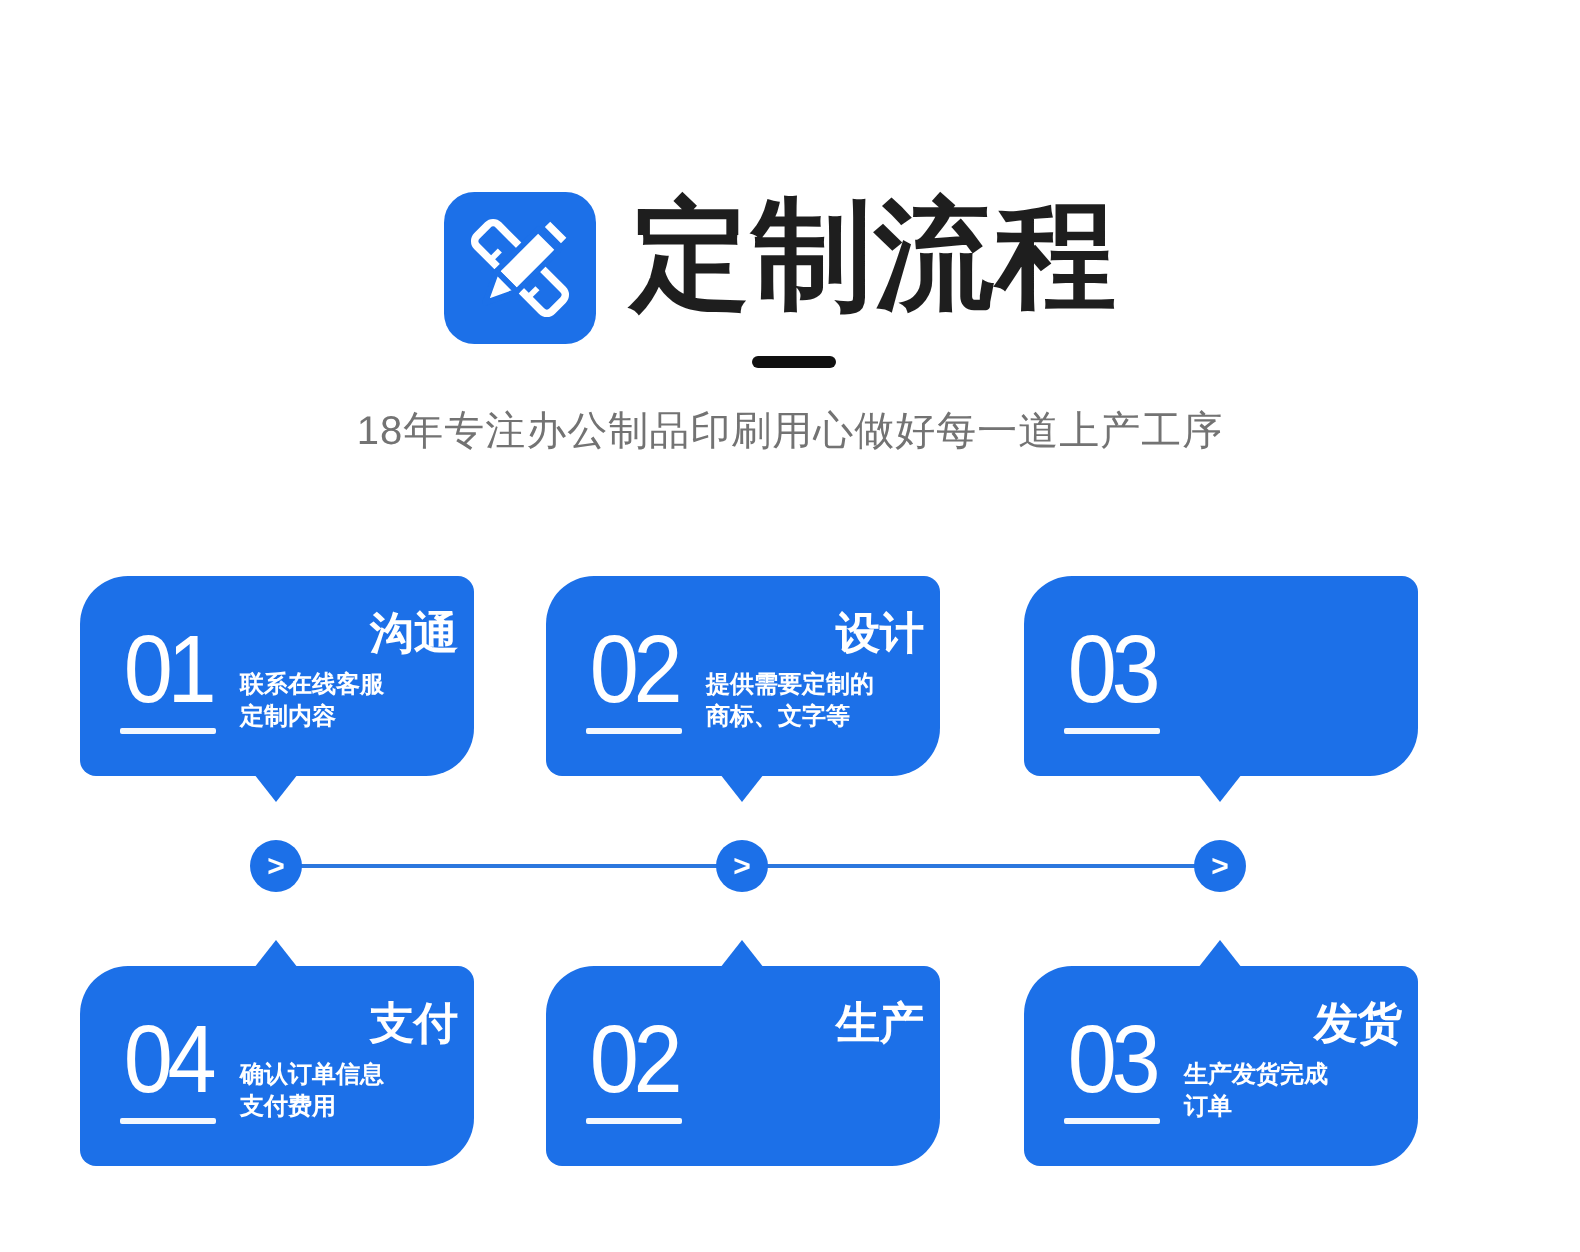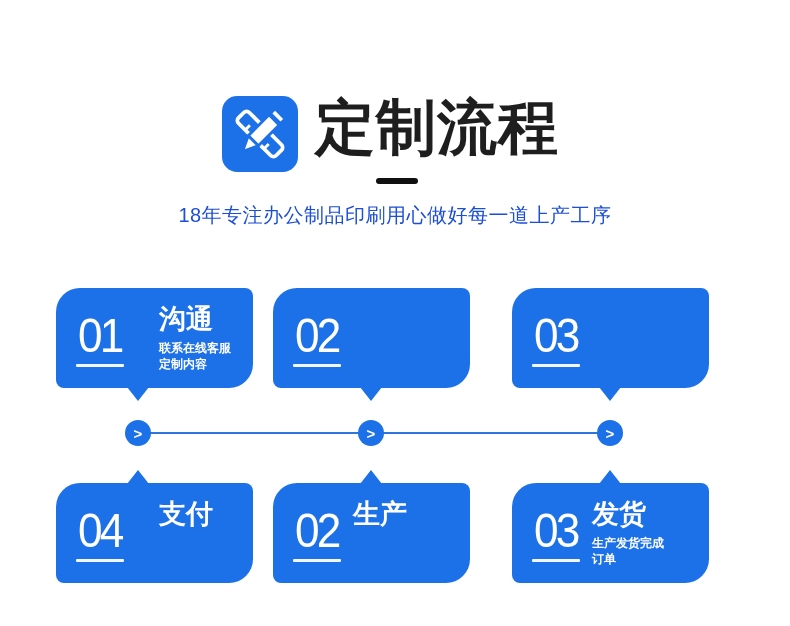--- a/index.html
+++ b/index.html
@@ -19,50 +19,50 @@
     position:absolute;left:315px;top:54px;
     font-size:60px;line-height:76px;font-weight:800;color:#1e1e1e;
     letter-spacing:1px;white-space:nowrap;
   }
   .hdr-dash{
     position:absolute;left:376px;top:142px;width:42px;height:6px;
     background:#101010;border-radius:3px;
   }
   .hdr-sub{
     position:absolute;left:0;right:0;top:166px;
-    text-align:center;font-size:20px;color:#1d4ed8;letter-spacing:0.5px;
+    text-align:center;font-size:20px;color:#737373;letter-spacing:0.5px;
   }
   
   .card{
     position:absolute;width:197px;height:100px;
     background:#1c70e8;color:#ffffff;
     border-radius:24px 8px 24px 8px;
     display:flex;align-items:flex-start;
     box-sizing:border-box;padding:16px 8px 10px 18px;
   }
   .row1 .card{top:252px;}
   .row2 .card{top:447px;}
-  .card.c1{left:56px;gap:23px;}
+  .card.c1{left:40px;}
   .card.c2{left:273px;}
   .card.c3{left:512px;}
   .num-col{
     display:flex;flex-direction:column;align-items:center;
     margin-top:8px;margin-right:10px;min-width:52px;
   }
   .num{
     font-size:48px;line-height:1.0;font-weight:300;letter-spacing:-3px;
     transform:scaleX(0.92);
   }
   .num-underline{
     width:48px;height:3px;background:rgba(255,255,255,0.95);
     margin-top:4px;border-radius:1px;
   }
   .txt-col{flex:1;padding-top:0px;}
   .card-title{
-    font-size:27px;font-weight:700;line-height:1.15;margin-bottom:5px;
+    font-size:22px;font-weight:700;line-height:1.15;margin-bottom:5px;text-align:right;
   }
   .card-desc{
     font-size:12px;font-weight:700;line-height:1.35;white-space:pre-line;
   }
   
   .tail{
     position:absolute;width:0;height:0;
     border-left:11px solid transparent;
     border-right:11px solid transparent;
   }
@@ -124,20 +124,25 @@
         <div class="card-title">沟通</div>
         <div class="card-desc">联系在线客服
 定制内容</div>
       </div>
     </div>
     <div class="card c2">
       <div class="num-col">
         <div class="num">02</div>
         <div class="num-underline"></div>
       </div>
+      <div class="txt-col">
+        <div class="card-title">设计</div>
+        <div class="card-desc">提供需要定制的
+商标、文字等</div>
+      </div>
     </div>
     <div class="card c3">
       <div class="num-col">
         <div class="num">03</div>
         <div class="num-underline"></div>
       </div>
     </div>
     <div class="tail tail-down t1"></div>
     <div class="tail tail-down t2"></div>
     <div class="tail tail-down t3"></div>
@@ -158,20 +163,22 @@
     <div class="tail tail-up t1"></div>
     <div class="tail tail-up t2"></div>
     <div class="tail tail-up t3"></div>
     <div class="card c1">
       <div class="num-col">
         <div class="num">04</div>
         <div class="num-underline"></div>
       </div>
       <div class="txt-col">
         <div class="card-title">支付</div>
+        <div class="card-desc">确认订单信息
+支付费用</div>
       </div>
     </div>
     <div class="card c2">
       <div class="num-col">
         <div class="num">02</div>
         <div class="num-underline"></div>
       </div>
       <div class="txt-col">
         <div class="card-title">生产</div>
       </div>

